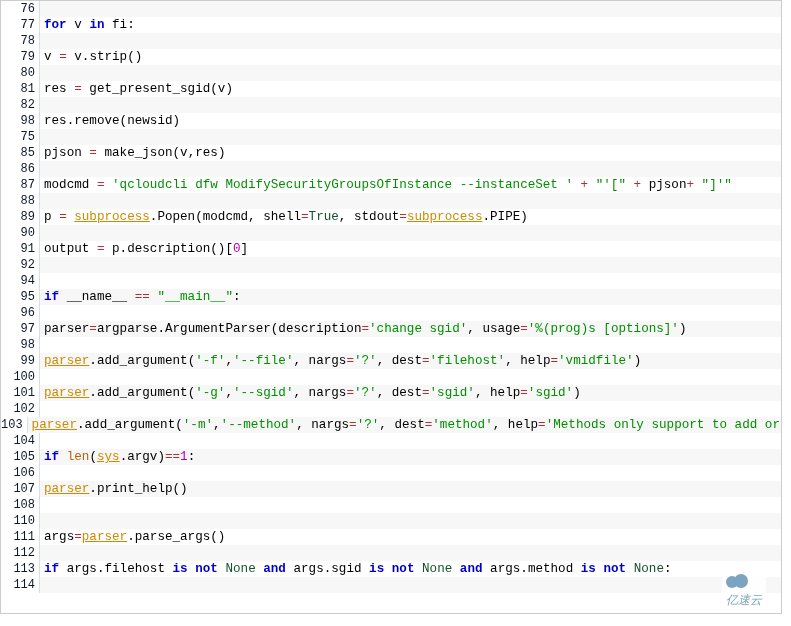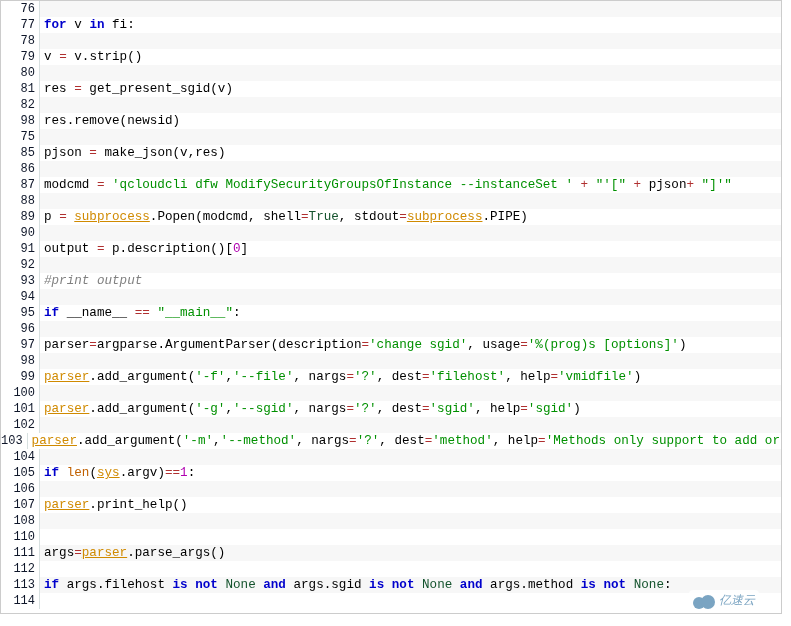--- a/index.html
+++ b/index.html
@@ -48,32 +48,33 @@
   .eq { color: #b03030; }
   .str { color: #009000; }
   .num { color: #b000b0; }
   .cmt { color: #808080; font-style: italic; }
   .id { color: #000; }
   .none { color: #14532d; }
   .name { color: #d08a00; text-decoration: underline; }
   .builtin { color: #c06000; text-align: right; }
   .watermark {
     position: absolute;
-    right: 22px;
+    right: 15px;
     bottom: 2px;
     display: flex;
-    align-items: flex-end;
+    align-items: flex-start;
     gap: 4px;
     font-family: "Arial", sans-serif;
     font-size: 12px;
     color: #7aa4c2;
     font-style: italic;
     background: rgba(255,255,255,0.8);
     padding: 2px 4px;
     border-radius: 4px;
+    flex-direction: column;
   }
   .watermark .cloud {
     width: 22px;
     height: 14px;
     position: relative;
   }
   .watermark .cloud::before,
   .watermark .cloud::after {
     content: '';
     position: absolute;
@@ -102,21 +103,20 @@
       <div class="line"><div class="ln">98</div><div class="content"><span class="id">res</span><span class="op">.</span><span class="id">remove</span><span class="op">(</span><span class="id">newsid</span><span class="op">)</span></div></div>
       <div class="line"><div class="ln">75</div><div class="content"></div></div>
       <div class="line"><div class="ln">85</div><div class="content"><span class="id">pjson </span><span class="eq">=</span><span class="id"> make_json</span><span class="op">(</span><span class="id">v</span><span class="op">,</span><span class="id">res</span><span class="op">)</span></div></div>
       <div class="line"><div class="ln">86</div><div class="content"></div></div>
       <div class="line"><div class="ln">87</div><div class="content"><span class="id">modcmd </span><span class="eq">=</span><span class="str"> 'qcloudcli dfw ModifySecurityGroupsOfInstance --instanceSet '</span><span class="id"> </span><span class="eq">+</span><span class="id"> </span><span class="str">"'["</span><span class="id"> </span><span class="eq">+</span><span class="id"> pjson</span><span class="eq">+</span><span class="id"> </span><span class="str">"]'"</span></div></div>
       <div class="line"><div class="ln">88</div><div class="content"></div></div>
       <div class="line"><div class="ln">89</div><div class="content"><span class="id">p </span><span class="eq">=</span><span class="id"> </span><span class="name">subprocess</span><span class="op">.</span><span class="id">Popen</span><span class="op">(</span><span class="id">modcmd</span><span class="op">, </span><span class="id">shell</span><span class="eq">=</span><span class="none">True</span><span class="op">, </span><span class="id">stdout</span><span class="eq">=</span><span class="name">subprocess</span><span class="op">.</span><span class="id">PIPE</span><span class="op">)</span></div></div>
       <div class="line"><div class="ln">90</div><div class="content"></div></div>
       <div class="line"><div class="ln">91</div><div class="content"><span class="id">output </span><span class="eq">=</span><span class="id"> p</span><span class="op">.</span><span class="id">description</span><span class="op">()[</span><span class="num">0</span><span class="op">]</span></div></div>
       <div class="line"><div class="ln">92</div><div class="content"></div></div>
-      <div class="line"><div class="ln">93</div><div class="content"><span class="cmt">#print output</span></div></div>
       <div class="line"><div class="ln">94</div><div class="content"></div></div>
       <div class="line"><div class="ln">95</div><div class="content"><span class="kw">if</span><span class="id"> __name__ </span><span class="eq">==</span><span class="id"> </span><span class="str">"__main__"</span><span class="op">:</span></div></div>
       <div class="line"><div class="ln">96</div><div class="content"></div></div>
       <div class="line"><div class="ln">97</div><div class="content"><span class="id">parser</span><span class="eq">=</span><span class="id">argparse</span><span class="op">.</span><span class="id">ArgumentParser</span><span class="op">(</span><span class="id">description</span><span class="eq">=</span><span class="str">'change sgid'</span><span class="op">, </span><span class="id">usage</span><span class="eq">=</span><span class="str">'%(prog)s [options]'</span><span class="op">)</span></div></div>
       <div class="line"><div class="ln">98</div><div class="content"></div></div>
       <div class="line"><div class="ln">99</div><div class="content"><span class="name">parser</span><span class="op">.</span><span class="id">add_argument</span><span class="op">(</span><span class="str">'-f'</span><span class="op">,</span><span class="str">'--file'</span><span class="op">, </span><span class="id">nargs</span><span class="eq">=</span><span class="str">'?'</span><span class="op">, </span><span class="id">dest</span><span class="eq">=</span><span class="str">'filehost'</span><span class="op">, </span><span class="id">help</span><span class="eq">=</span><span class="str">'vmidfile'</span><span class="op">)</span></div></div>
       <div class="line"><div class="ln">100</div><div class="content"></div></div>
       <div class="line"><div class="ln">101</div><div class="content"><span class="name">parser</span><span class="op">.</span><span class="id">add_argument</span><span class="op">(</span><span class="str">'-g'</span><span class="op">,</span><span class="str">'--sgid'</span><span class="op">, </span><span class="id">nargs</span><span class="eq">=</span><span class="str">'?'</span><span class="op">, </span><span class="id">dest</span><span class="eq">=</span><span class="str">'sgid'</span><span class="op">, </span><span class="id">help</span><span class="eq">=</span><span class="str">'sgid'</span><span class="op">)</span></div></div>
       <div class="line"><div class="ln">102</div><div class="content"></div></div>
       <div class="line"><div class="ln">103</div><div class="content"><span class="name">parser</span><span class="op">.</span><span class="id">add_argument</span><span class="op">(</span><span class="str">'-m'</span><span class="op">,</span><span class="str">'--method'</span><span class="op">, </span><span class="id">nargs</span><span class="eq">=</span><span class="str">'?'</span><span class="op">, </span><span class="id">dest</span><span class="eq">=</span><span class="str">'method'</span><span class="op">, </span><span class="id">help</span><span class="eq">=</span><span class="str">'Methods only support to add or remove</span></div></div>

